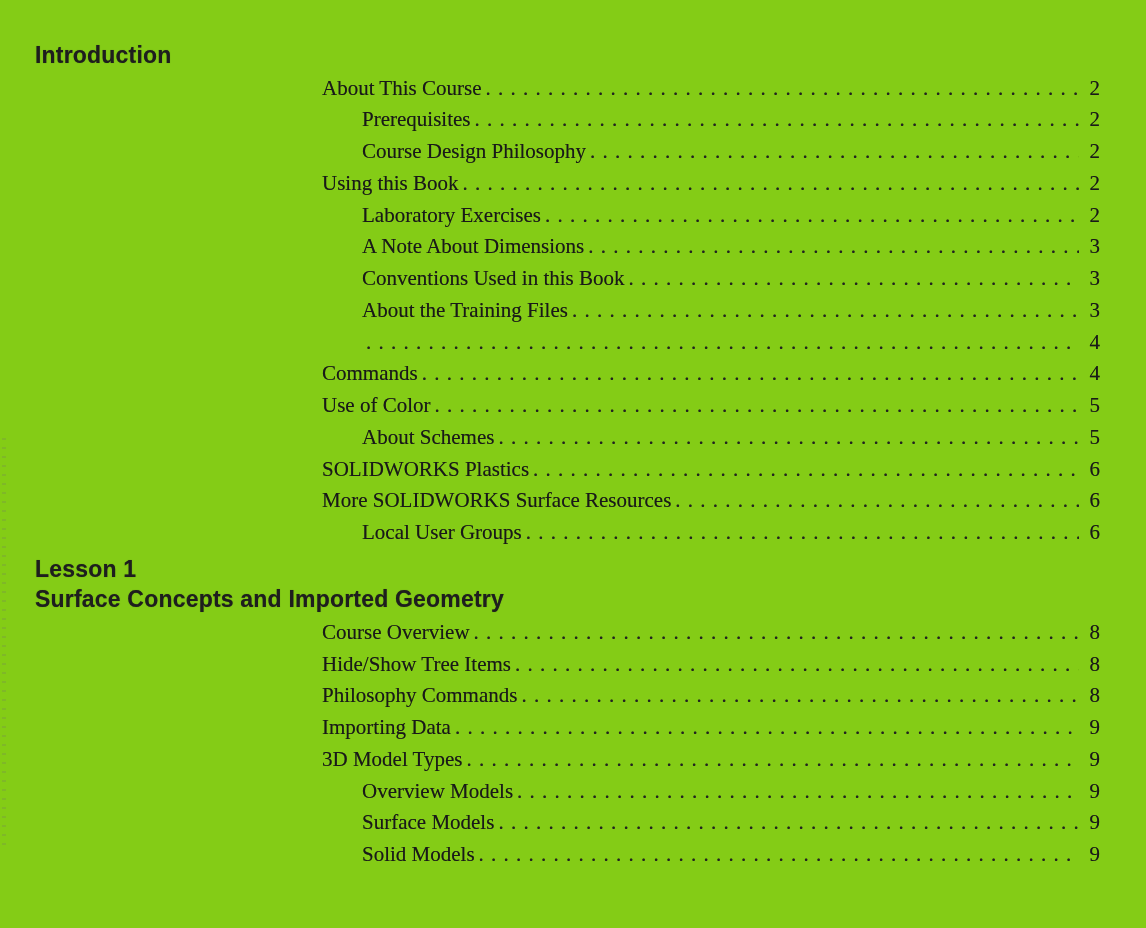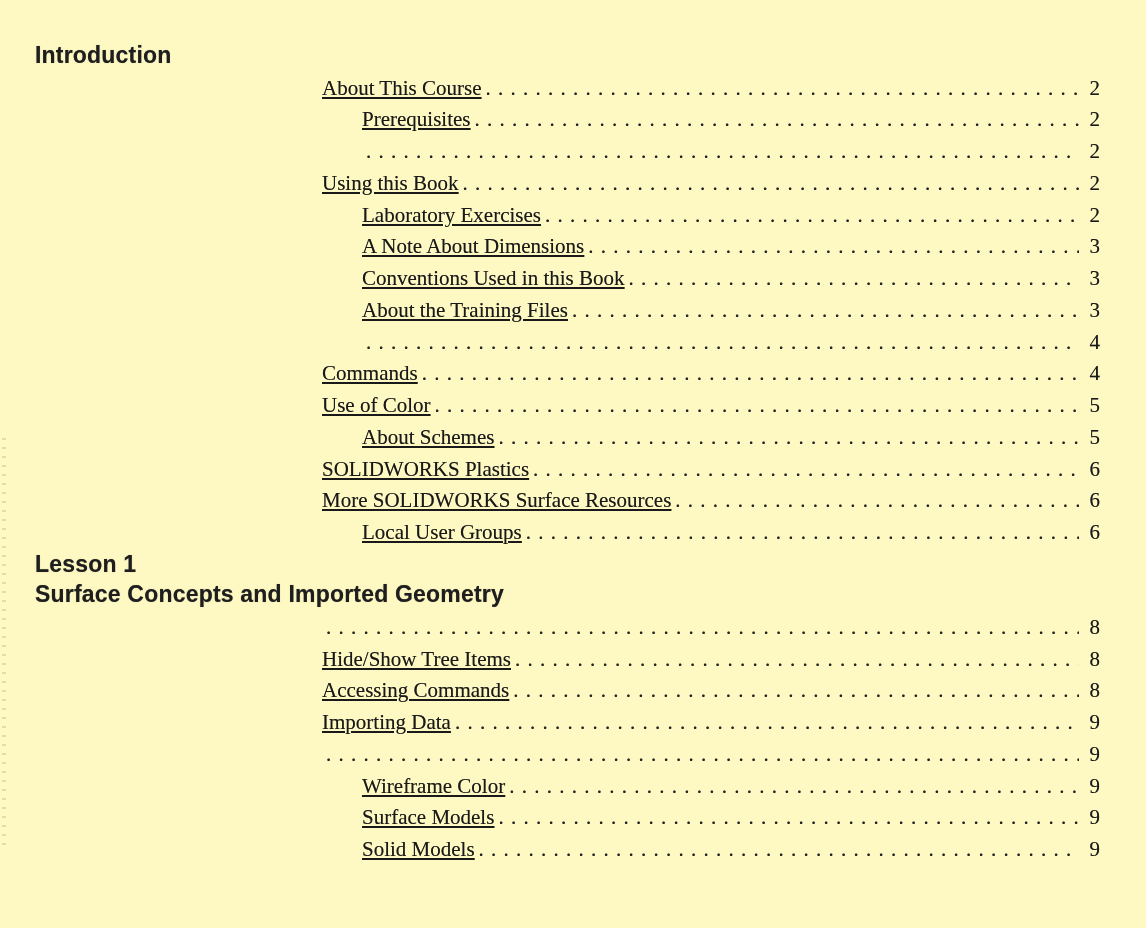--- a/index.html
+++ b/index.html
@@ -4,21 +4,21 @@
 <style>
   html, body {
     margin: 0;
     padding: 0;
     background: #ffffff;
   }
   .page {
     position: relative;
     width: 1146px;
     height: 928px;
-    background: #fef9c3;
+    background: #84cc16;
     overflow: hidden;
     font-family: "Liberation Serif", serif;
     color: #1c1c1c;
   }
   .toc {
     position: absolute;
     left: 0;
     top: 0;
     width: 100%;
     padding-top: 40px;
@@ -28,38 +28,39 @@
     margin: 0 0 2px 35px;
     font-family: "Liberation Sans", sans-serif;
     font-weight: 700;
     font-size: 23px;
     line-height: 30.5px;
     color: #1e1e1e;
     letter-spacing: 0.2px;
     text-shadow: 0 0 0.7px rgba(30,30,30,0.55);
   }
   .toc-section + .toc-section .sec-heading {
+    margin-top: 5px;
   }
   .entries {
     margin-left: 322px;
     margin-right: 46px;
     margin-top: 2px;
   }
   .entry {
     display: flex;
     align-items: baseline;
     height: 31.75px;
     font-size: 21px;
     line-height: 31.75px;
     white-space: nowrap;
     color: #191919;
     text-shadow: 0 0 0.6px rgba(25,25,25,0.5);
   }
   .entry.level-2 { padding-left: 40px; }
-  .entry .label { flex: 0 0 auto; text-decoration: underline; }
+  .entry .label { flex: 0 0 auto; }
   .entry .leader {
     flex: 1 1 auto;
     overflow: hidden;
     margin-left: 4px;
     letter-spacing: 1px;
     color: #222222;
   }
   .entry .pagenum {
     flex: 0 0 auto;
     min-width: 20px;
@@ -99,20 +100,21 @@
     <span class="pagenum">2</span>
   </div>
 
   <div class="entry level-2">
     <span class="label">Prerequisites</span>
     <span class="leader" aria-hidden="true">. . . . . . . . . . . . . . . . . . . . . . . . . . . . . . . . . . . . . . . . . . . . . . . . . . . . . . . . . . . . . . . . . . . . . . . . . . . . . . . . . . . . . . . . . . . . . . . . . . . . . . . . . . . . . . . . . . . . . . . . </span>
     <span class="pagenum">2</span>
   </div>
 
   <div class="entry level-2">
+    <span class="label">Course Design Philosophy</span>
     <span class="leader" aria-hidden="true">. . . . . . . . . . . . . . . . . . . . . . . . . . . . . . . . . . . . . . . . . . . . . . . . . . . . . . . . . . . . . . . . . . . . . . . . . . . . . . . . . . . . . . . . . . . . . . . . . . . . . . . . . . . . . . . . . . . . . . . . </span>
     <span class="pagenum">2</span>
   </div>
 
   <div class="entry level-1">
     <span class="label">Using this Book</span>
     <span class="leader" aria-hidden="true">. . . . . . . . . . . . . . . . . . . . . . . . . . . . . . . . . . . . . . . . . . . . . . . . . . . . . . . . . . . . . . . . . . . . . . . . . . . . . . . . . . . . . . . . . . . . . . . . . . . . . . . . . . . . . . . . . . . . . . . . </span>
     <span class="pagenum">2</span>
   </div>
 
@@ -183,49 +185,51 @@
 </div>
   </section>
 
   <section class="toc-section">
     <div class="sec-heading">
           <div>Lesson 1</div>
           <div>Surface Concepts and Imported Geometry</div>
         </div>
     <div class="entries">
   <div class="entry level-1">
+    <span class="label">Course Overview</span>
     <span class="leader" aria-hidden="true">. . . . . . . . . . . . . . . . . . . . . . . . . . . . . . . . . . . . . . . . . . . . . . . . . . . . . . . . . . . . . . . . . . . . . . . . . . . . . . . . . . . . . . . . . . . . . . . . . . . . . . . . . . . . . . . . . . . . . . . . </span>
     <span class="pagenum">8</span>
   </div>
 
   <div class="entry level-1">
     <span class="label">Hide/Show Tree Items</span>
     <span class="leader" aria-hidden="true">. . . . . . . . . . . . . . . . . . . . . . . . . . . . . . . . . . . . . . . . . . . . . . . . . . . . . . . . . . . . . . . . . . . . . . . . . . . . . . . . . . . . . . . . . . . . . . . . . . . . . . . . . . . . . . . . . . . . . . . . </span>
     <span class="pagenum">8</span>
   </div>
 
   <div class="entry level-1">
-    <span class="label">Accessing Commands</span>
+    <span class="label">Philosophy Commands</span>
     <span class="leader" aria-hidden="true">. . . . . . . . . . . . . . . . . . . . . . . . . . . . . . . . . . . . . . . . . . . . . . . . . . . . . . . . . . . . . . . . . . . . . . . . . . . . . . . . . . . . . . . . . . . . . . . . . . . . . . . . . . . . . . . . . . . . . . . . </span>
     <span class="pagenum">8</span>
   </div>
 
   <div class="entry level-1">
     <span class="label">Importing Data</span>
     <span class="leader" aria-hidden="true">. . . . . . . . . . . . . . . . . . . . . . . . . . . . . . . . . . . . . . . . . . . . . . . . . . . . . . . . . . . . . . . . . . . . . . . . . . . . . . . . . . . . . . . . . . . . . . . . . . . . . . . . . . . . . . . . . . . . . . . . </span>
     <span class="pagenum">9</span>
   </div>
 
   <div class="entry level-1">
-    <span class="leader" aria-hidden="true">. . . . . . . . . . . . . . . . . . . . . . . . . . . . . . . . . . . . . . . . . . . . . . . . . . . . . . . . . . . . . . . . . . . . . . . . . . . . . . . . . . . . . . . . . . . . . . . . . . . . . . . . . . . . . . . . . . . . . . . . </span>
-    <span class="pagenum">9</span>
-  </div>
-
-  <div class="entry level-2">
-    <span class="label">Wireframe Color</span>
+    <span class="label">3D Model Types</span>
+    <span class="leader" aria-hidden="true">. . . . . . . . . . . . . . . . . . . . . . . . . . . . . . . . . . . . . . . . . . . . . . . . . . . . . . . . . . . . . . . . . . . . . . . . . . . . . . . . . . . . . . . . . . . . . . . . . . . . . . . . . . . . . . . . . . . . . . . . </span>
+    <span class="pagenum">9</span>
+  </div>
+
+  <div class="entry level-2">
+    <span class="label">Overview Models</span>
     <span class="leader" aria-hidden="true">. . . . . . . . . . . . . . . . . . . . . . . . . . . . . . . . . . . . . . . . . . . . . . . . . . . . . . . . . . . . . . . . . . . . . . . . . . . . . . . . . . . . . . . . . . . . . . . . . . . . . . . . . . . . . . . . . . . . . . . . </span>
     <span class="pagenum">9</span>
   </div>
 
   <div class="entry level-2">
     <span class="label">Surface Models</span>
     <span class="leader" aria-hidden="true">. . . . . . . . . . . . . . . . . . . . . . . . . . . . . . . . . . . . . . . . . . . . . . . . . . . . . . . . . . . . . . . . . . . . . . . . . . . . . . . . . . . . . . . . . . . . . . . . . . . . . . . . . . . . . . . . . . . . . . . . </span>
     <span class="pagenum">9</span>
   </div>
 

